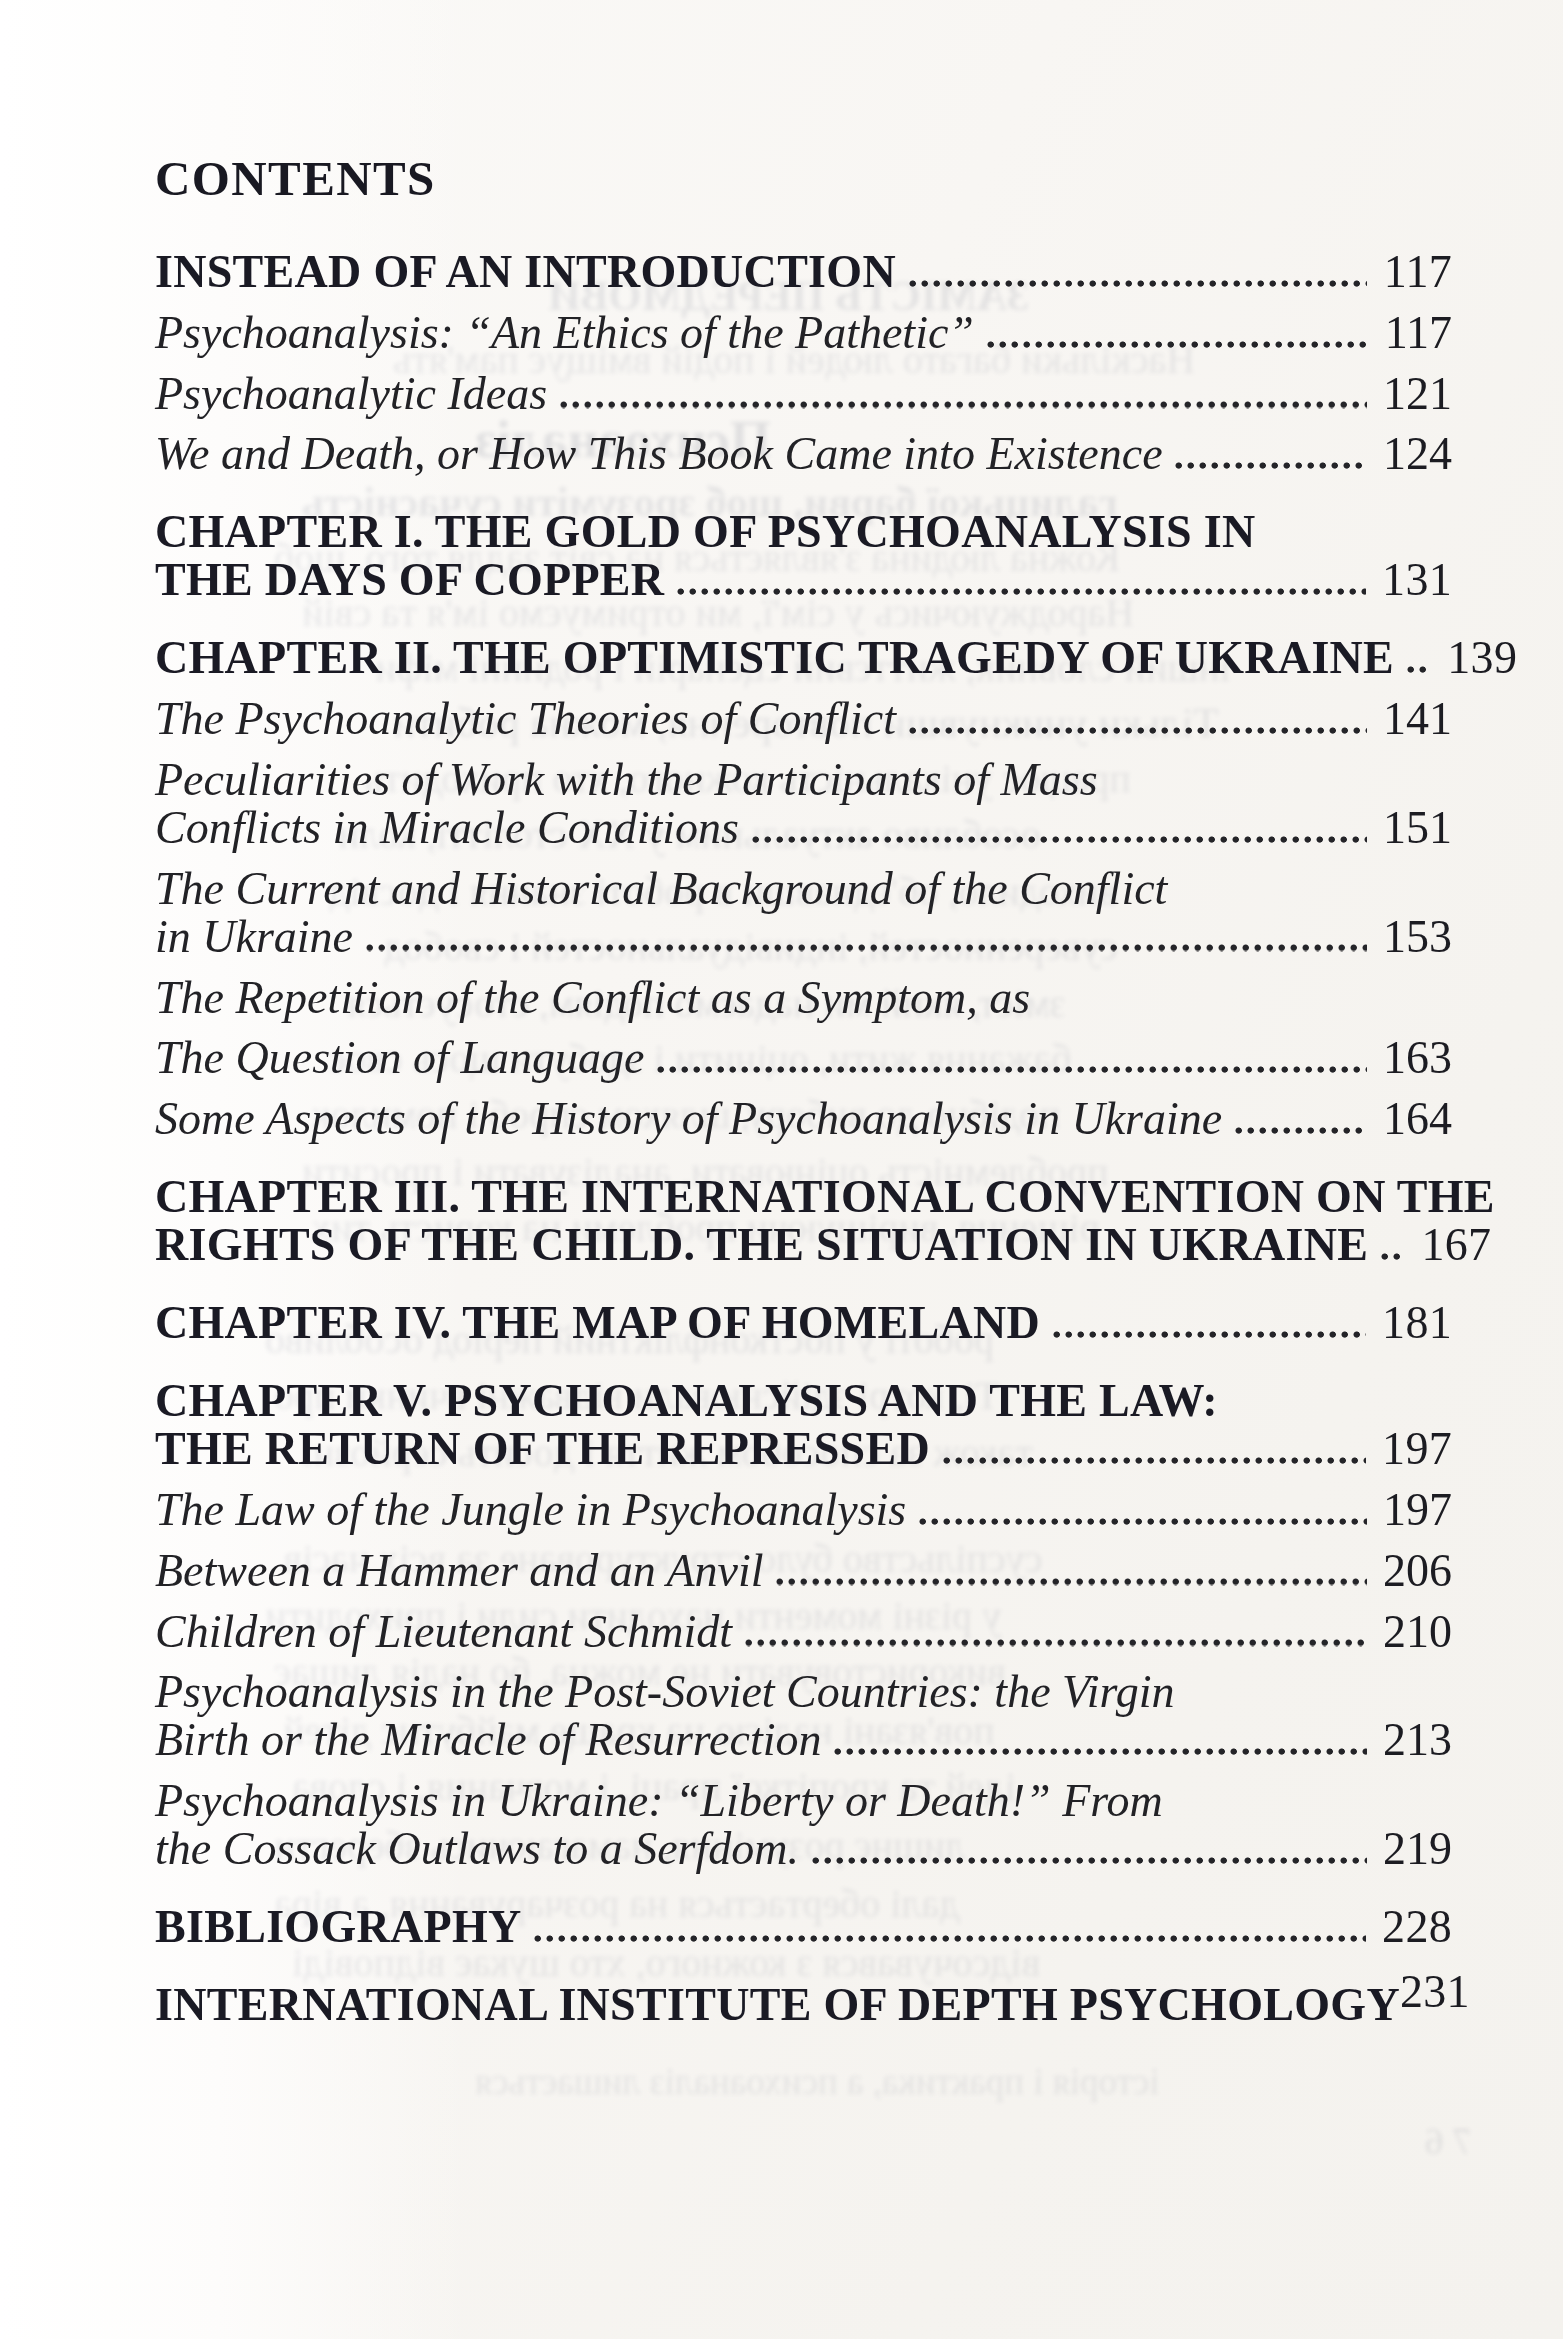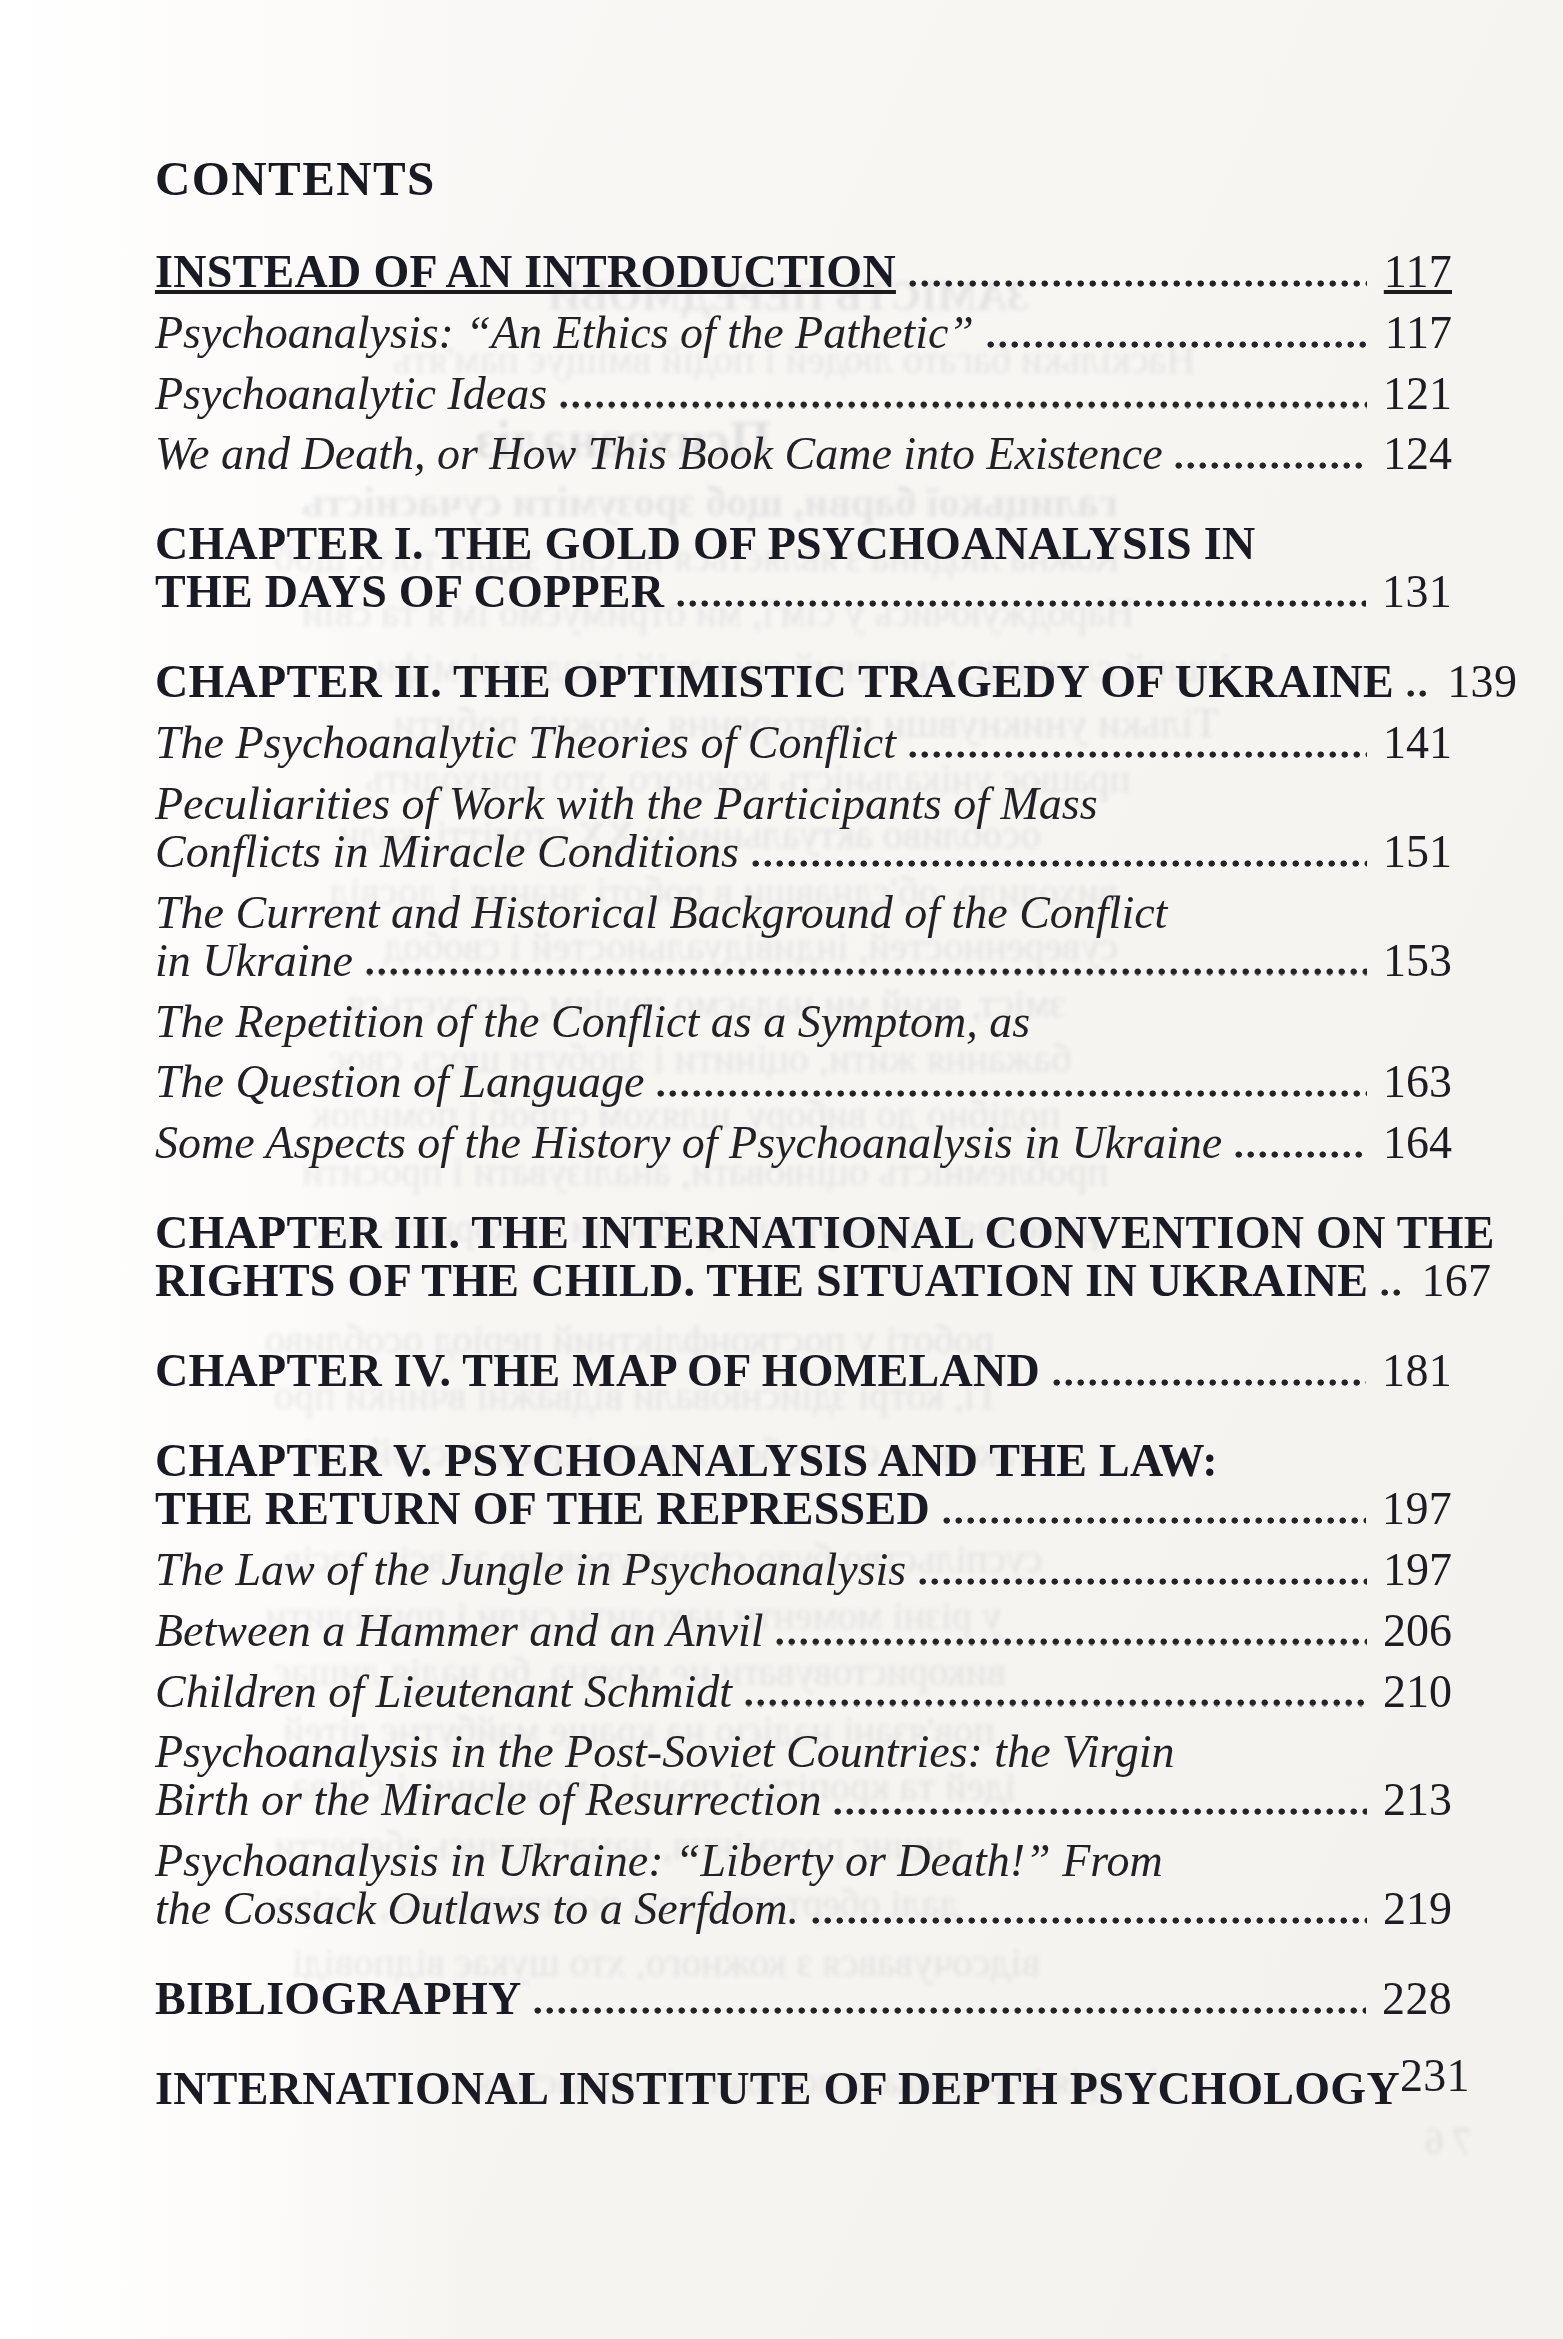--- a/index.html
+++ b/index.html
@@ -34,22 +34,22 @@
   }
   .toc-title {
     text-align: left;
     font-size: 49px; font-weight: bold;
     letter-spacing: 1.4px;
     line-height: 55px;
     margin: 0 0 42px 0;
     color: #191922;
   }
   .entry { margin-top: 12.8px; }
-  .entry.group { margin-top: 42px; }
-  .entry:first-of-type { margin-top: 0; text-decoration: underline; }
+  .entry.group { margin-top: 30px; }
+  .entry:first-of-type { margin-top: 0; }
   .line {
     display: flex;
     align-items: baseline;
     line-height: 48px;
     font-size: 46px;
   }
   .entry.chapter .line { font-weight: bold; letter-spacing: 0.3px; color: #1a1a24; }
   .entry.section .line { font-style: italic; color: #222226; text-align: right; }
   .t { white-space: nowrap; }
   .leader {

